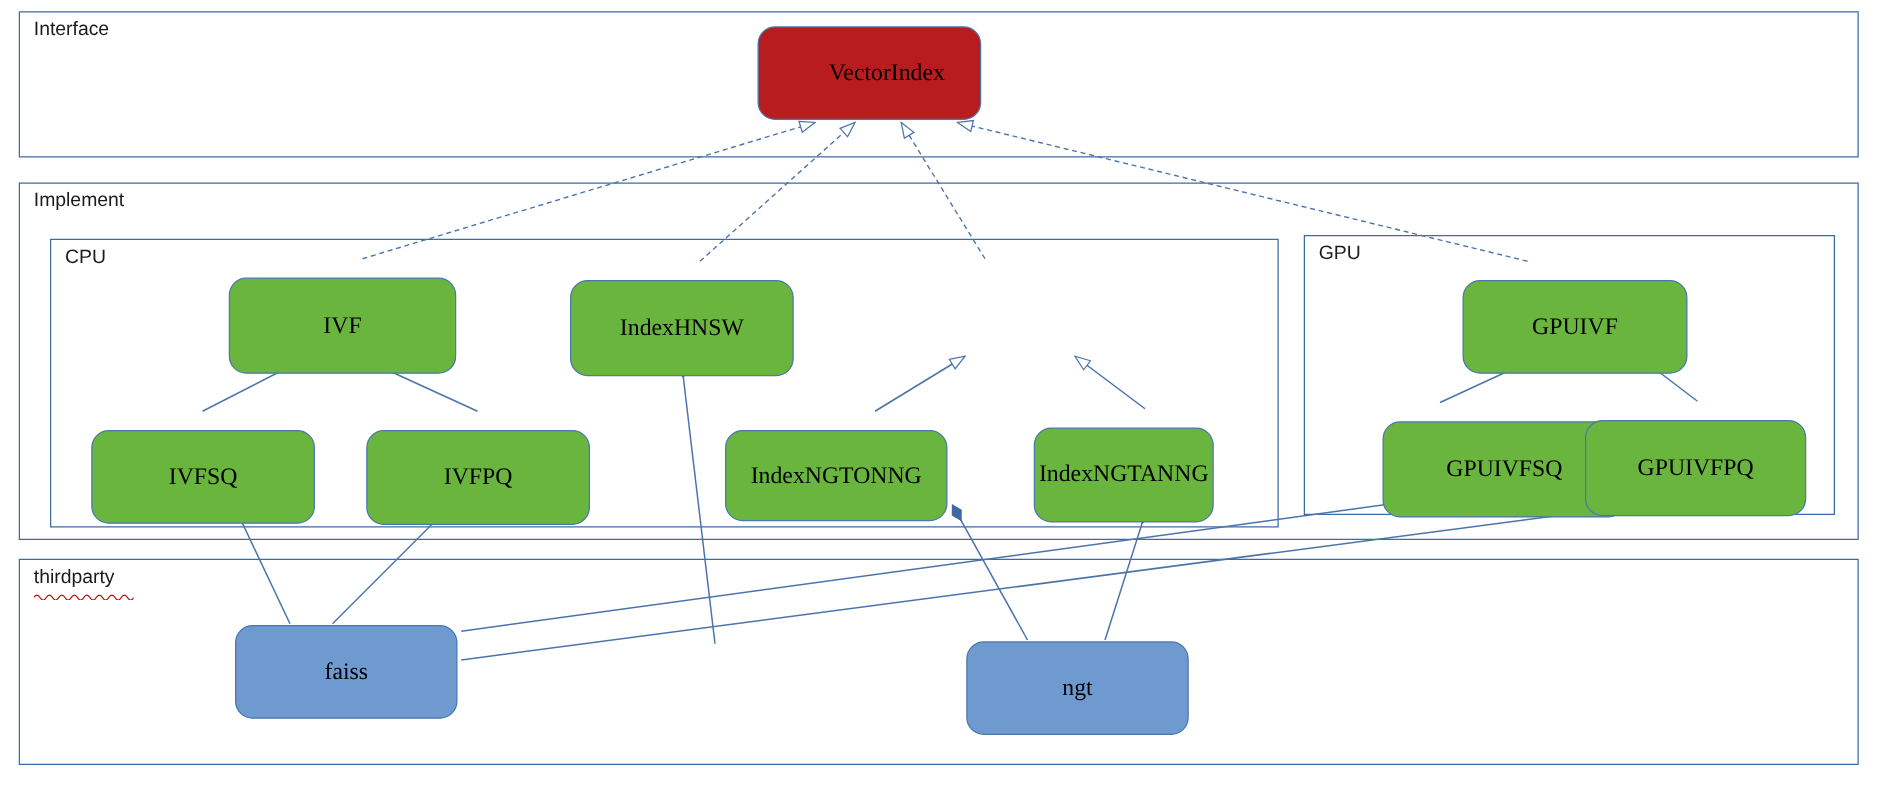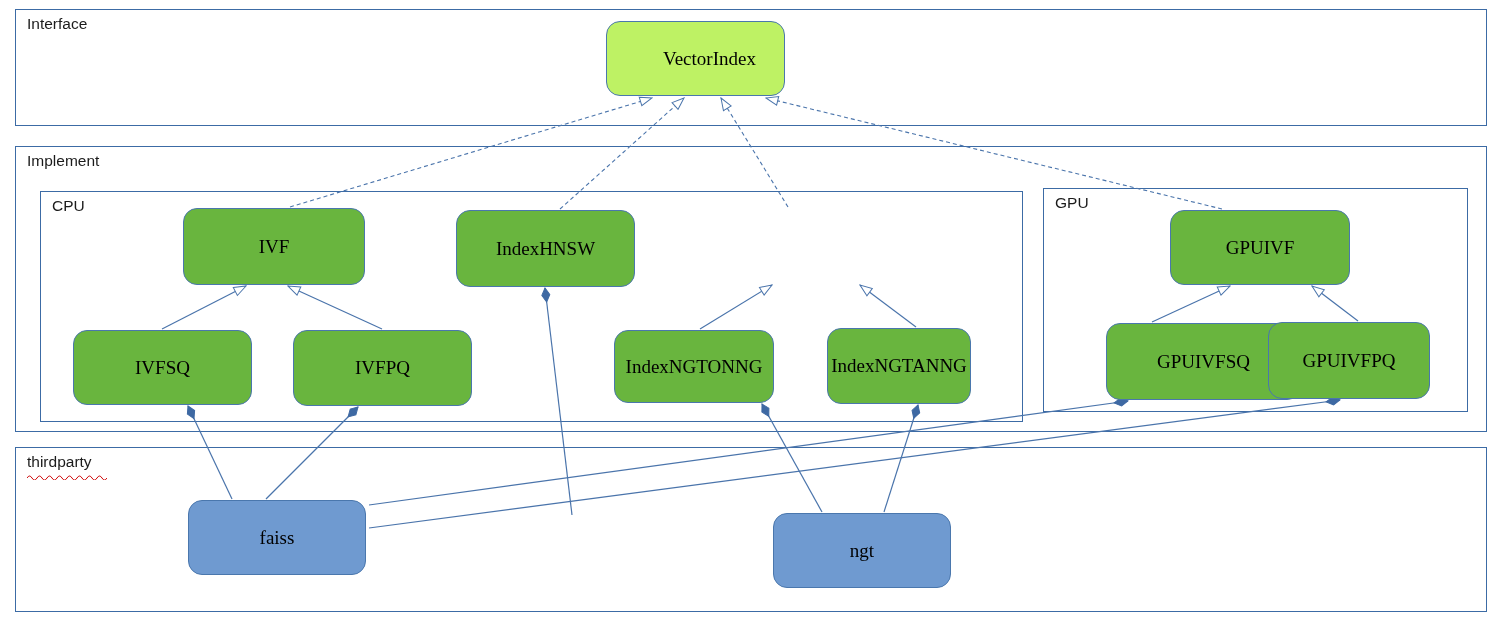--- a/index.html
+++ b/index.html
@@ -34,22 +34,22 @@
     border:1.6px solid #4a77ad;
     border-radius:14px;
     display:flex;
     align-items:center;
     justify-content:center;
     font-family:"Liberation Serif", serif;
     font-size:19px;
     color:#000000;
     z-index:3;
   }
-  .node.pink{background:#bef264;padding-left:28px;}
-  .node.green{background:#69b53e;}
+  .node.pink{background:#b91c1c;padding-left:28px;}
+  .node.green{background:#69b53e;margin-top:14px;}
   .node.blue{background:#6f9ad0;}
   #edges{
     position:absolute;
     left:0;top:0;
     z-index:2;
     pointer-events:none;
   }
 </style>
 </head>
 <body>
@@ -128,33 +128,33 @@
   </div>
 
   <div class="node green" style="left:73px;top:330px;width:179px;height:75px">
     <span>IVFSQ</span>
   </div>
 
   <div class="node green" style="left:293px;top:330px;width:179px;height:76px">
     <span>IVFPQ</span>
   </div>
 
-  <div class="node green" style="left:614px;top:330px;width:160px;height:73px">
+  <div class="node green" style="left:580px;top:330px;width:178px;height:73px">
     <span>IndexNGTONNG</span>
   </div>
 
   <div class="node green" style="left:827px;top:328px;width:144px;height:76px">
     <span>IndexNGTANNG</span>
   </div>
 
   <div class="node green" style="left:1106px;top:323px;width:195px;height:77px">
     <span>GPUIVFSQ</span>
   </div>
 
-  <div class="node green" style="left:1268px;top:322px;width:162px;height:77px">
+  <div class="node green" style="left:1268px;top:322px;width:177px;height:77px">
     <span>GPUIVFPQ</span>
   </div>
 
   <div class="node blue" style="left:188px;top:500px;width:178px;height:75px">
     <span>faiss</span>
   </div>
 
 
   <div class="node blue" style="left:773px;top:513px;width:178px;height:75px">
     <span>ngt</span>

